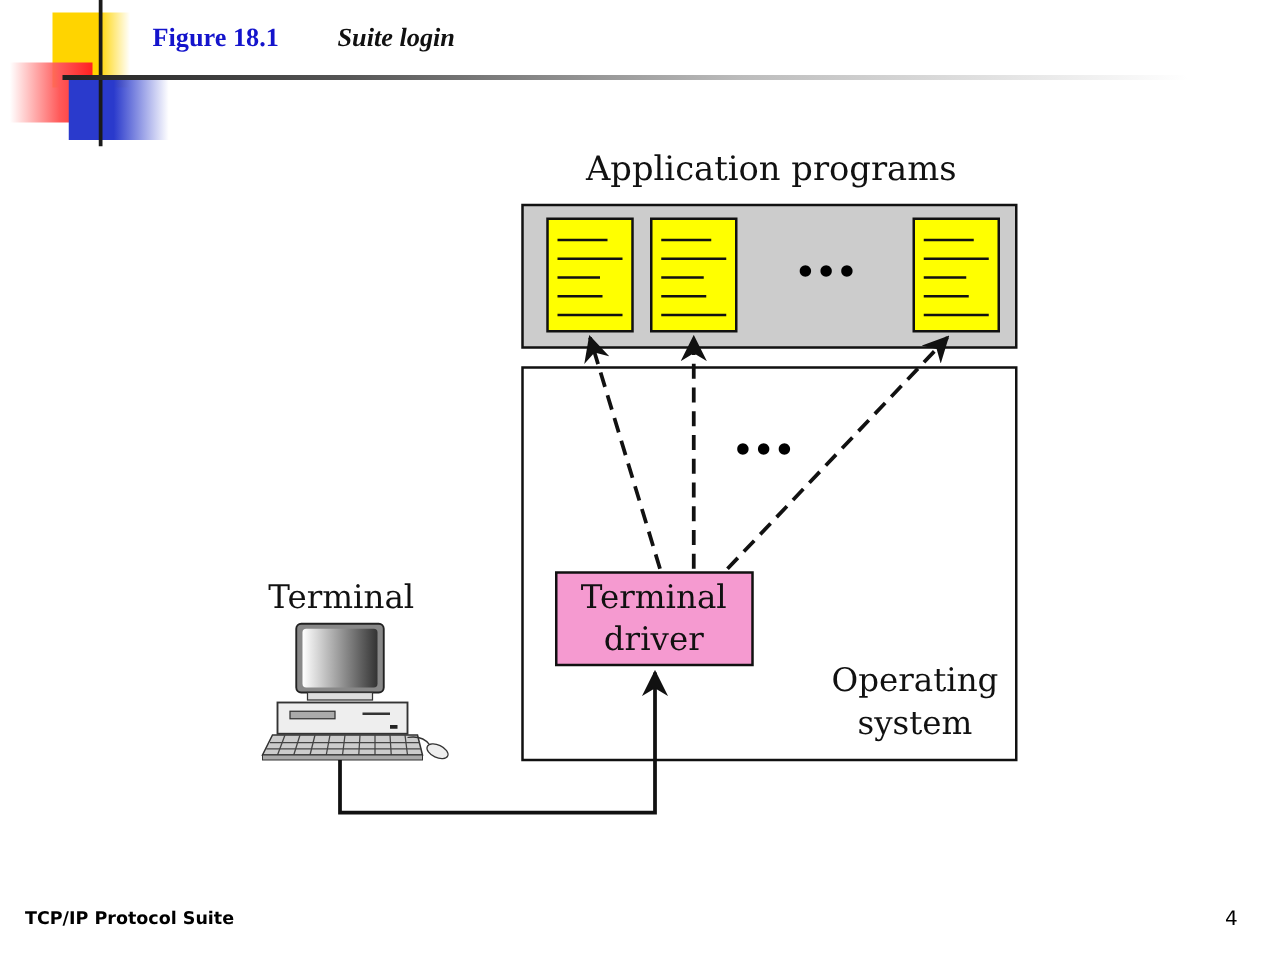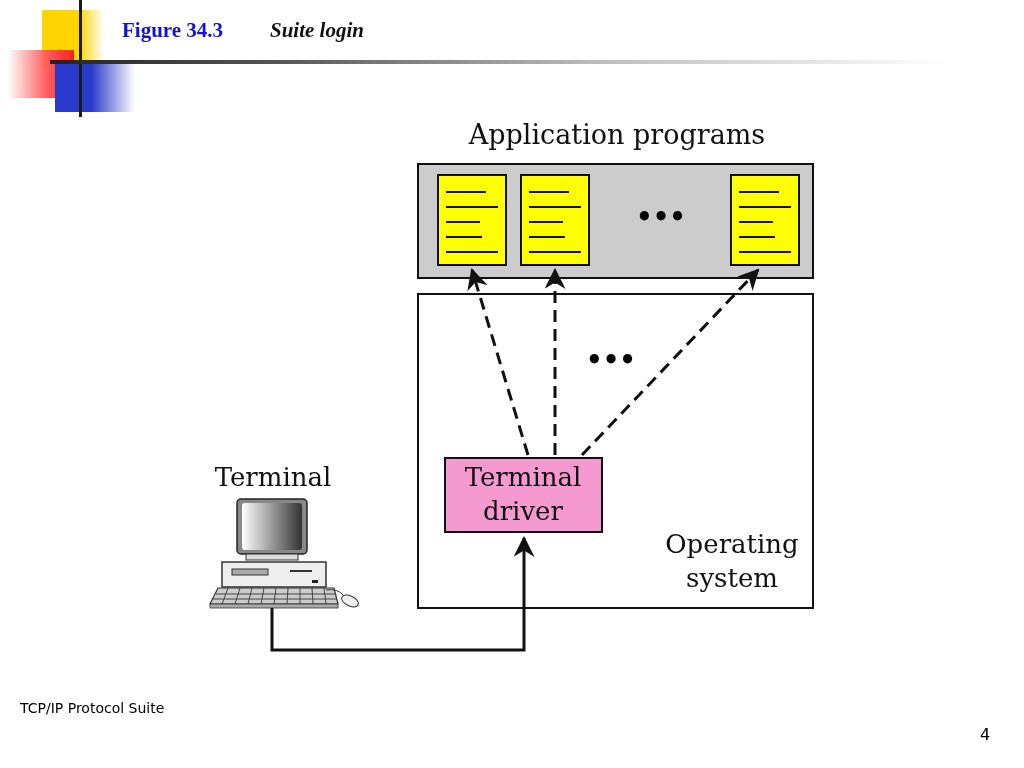--- a/index.html
+++ b/index.html
@@ -7,33 +7,33 @@
   .deco{position:absolute;}
   #sq-yellow{left:42px;top:10px;width:62px;height:60px;background:linear-gradient(90deg,#ffd400 0%,#ffd400 60%,rgba(255,212,0,0.0) 100%);}
   #sq-red{left:8px;top:50px;width:66px;height:48px;background:linear-gradient(90deg,rgba(255,255,255,0.2) 0%,#ff5a5a 60%,#ff2020 100%);}
   #sq-blue{left:55px;top:62px;width:80px;height:50px;background:linear-gradient(90deg,#2a3acc 0%,#2a3acc 45%,rgba(42,58,204,0) 100%);}
   #vline{left:79px;top:0;width:3px;height:117px;background:#1a1a1a;}
   #hline{left:50px;top:60px;width:900px;height:4px;background:linear-gradient(90deg,#222 0%,#555 25%,#bbb 60%,rgba(255,255,255,0) 100%);}
   #title{position:absolute;left:122px;top:18px;font-size:21px;font-weight:bold;color:#1414cc;}
   #subtitle{position:absolute;left:270px;top:18px;font-size:21px;font-weight:bold;font-style:italic;color:#111;}
   #diagram{position:absolute;left:0;top:0;}
   .lbl{font-family:"DejaVu Serif",serif;fill:#111;}
-  #footer-left{position:absolute;left:20px;top:700px;font-family:"DejaVu Sans",sans-serif;font-weight:normal;font-size:14px;color:#000;}
+  #footer-left{position:absolute;left:20px;top:727px;font-family:"DejaVu Sans",sans-serif;font-weight:bold;font-size:14px;color:#000;}
   #footer-right{position:absolute;left:980px;top:725px;font-family:"DejaVu Sans",sans-serif;font-size:16px;color:#000;}
 </style>
 </head>
 <body>
 
 <div class="deco" id="sq-yellow"></div>
 <div class="deco" id="sq-red"></div>
 <div class="deco" id="sq-blue"></div>
 <div class="deco" id="vline"></div>
 <div class="deco" id="hline"></div>
 
-<div id="title">Figure 34.3</div>
+<div id="title">Figure 18.1</div>
 <div id="subtitle">Suite login</div>
 
 <svg id="diagram" width="1024" height="768">
   <defs>
     <marker id="arr" viewBox="0 0 10 10" refX="9" refY="5" markerWidth="7" markerHeight="7" orient="auto">
       <path d="M0,0 L10,5 L0,10 L3,5 z" fill="#111"></path>
     </marker>
     <linearGradient id="scr" x1="0" x2="1">
       <stop offset="0" stop-color="#fff"></stop>
       <stop offset="1" stop-color="#333"></stop>

